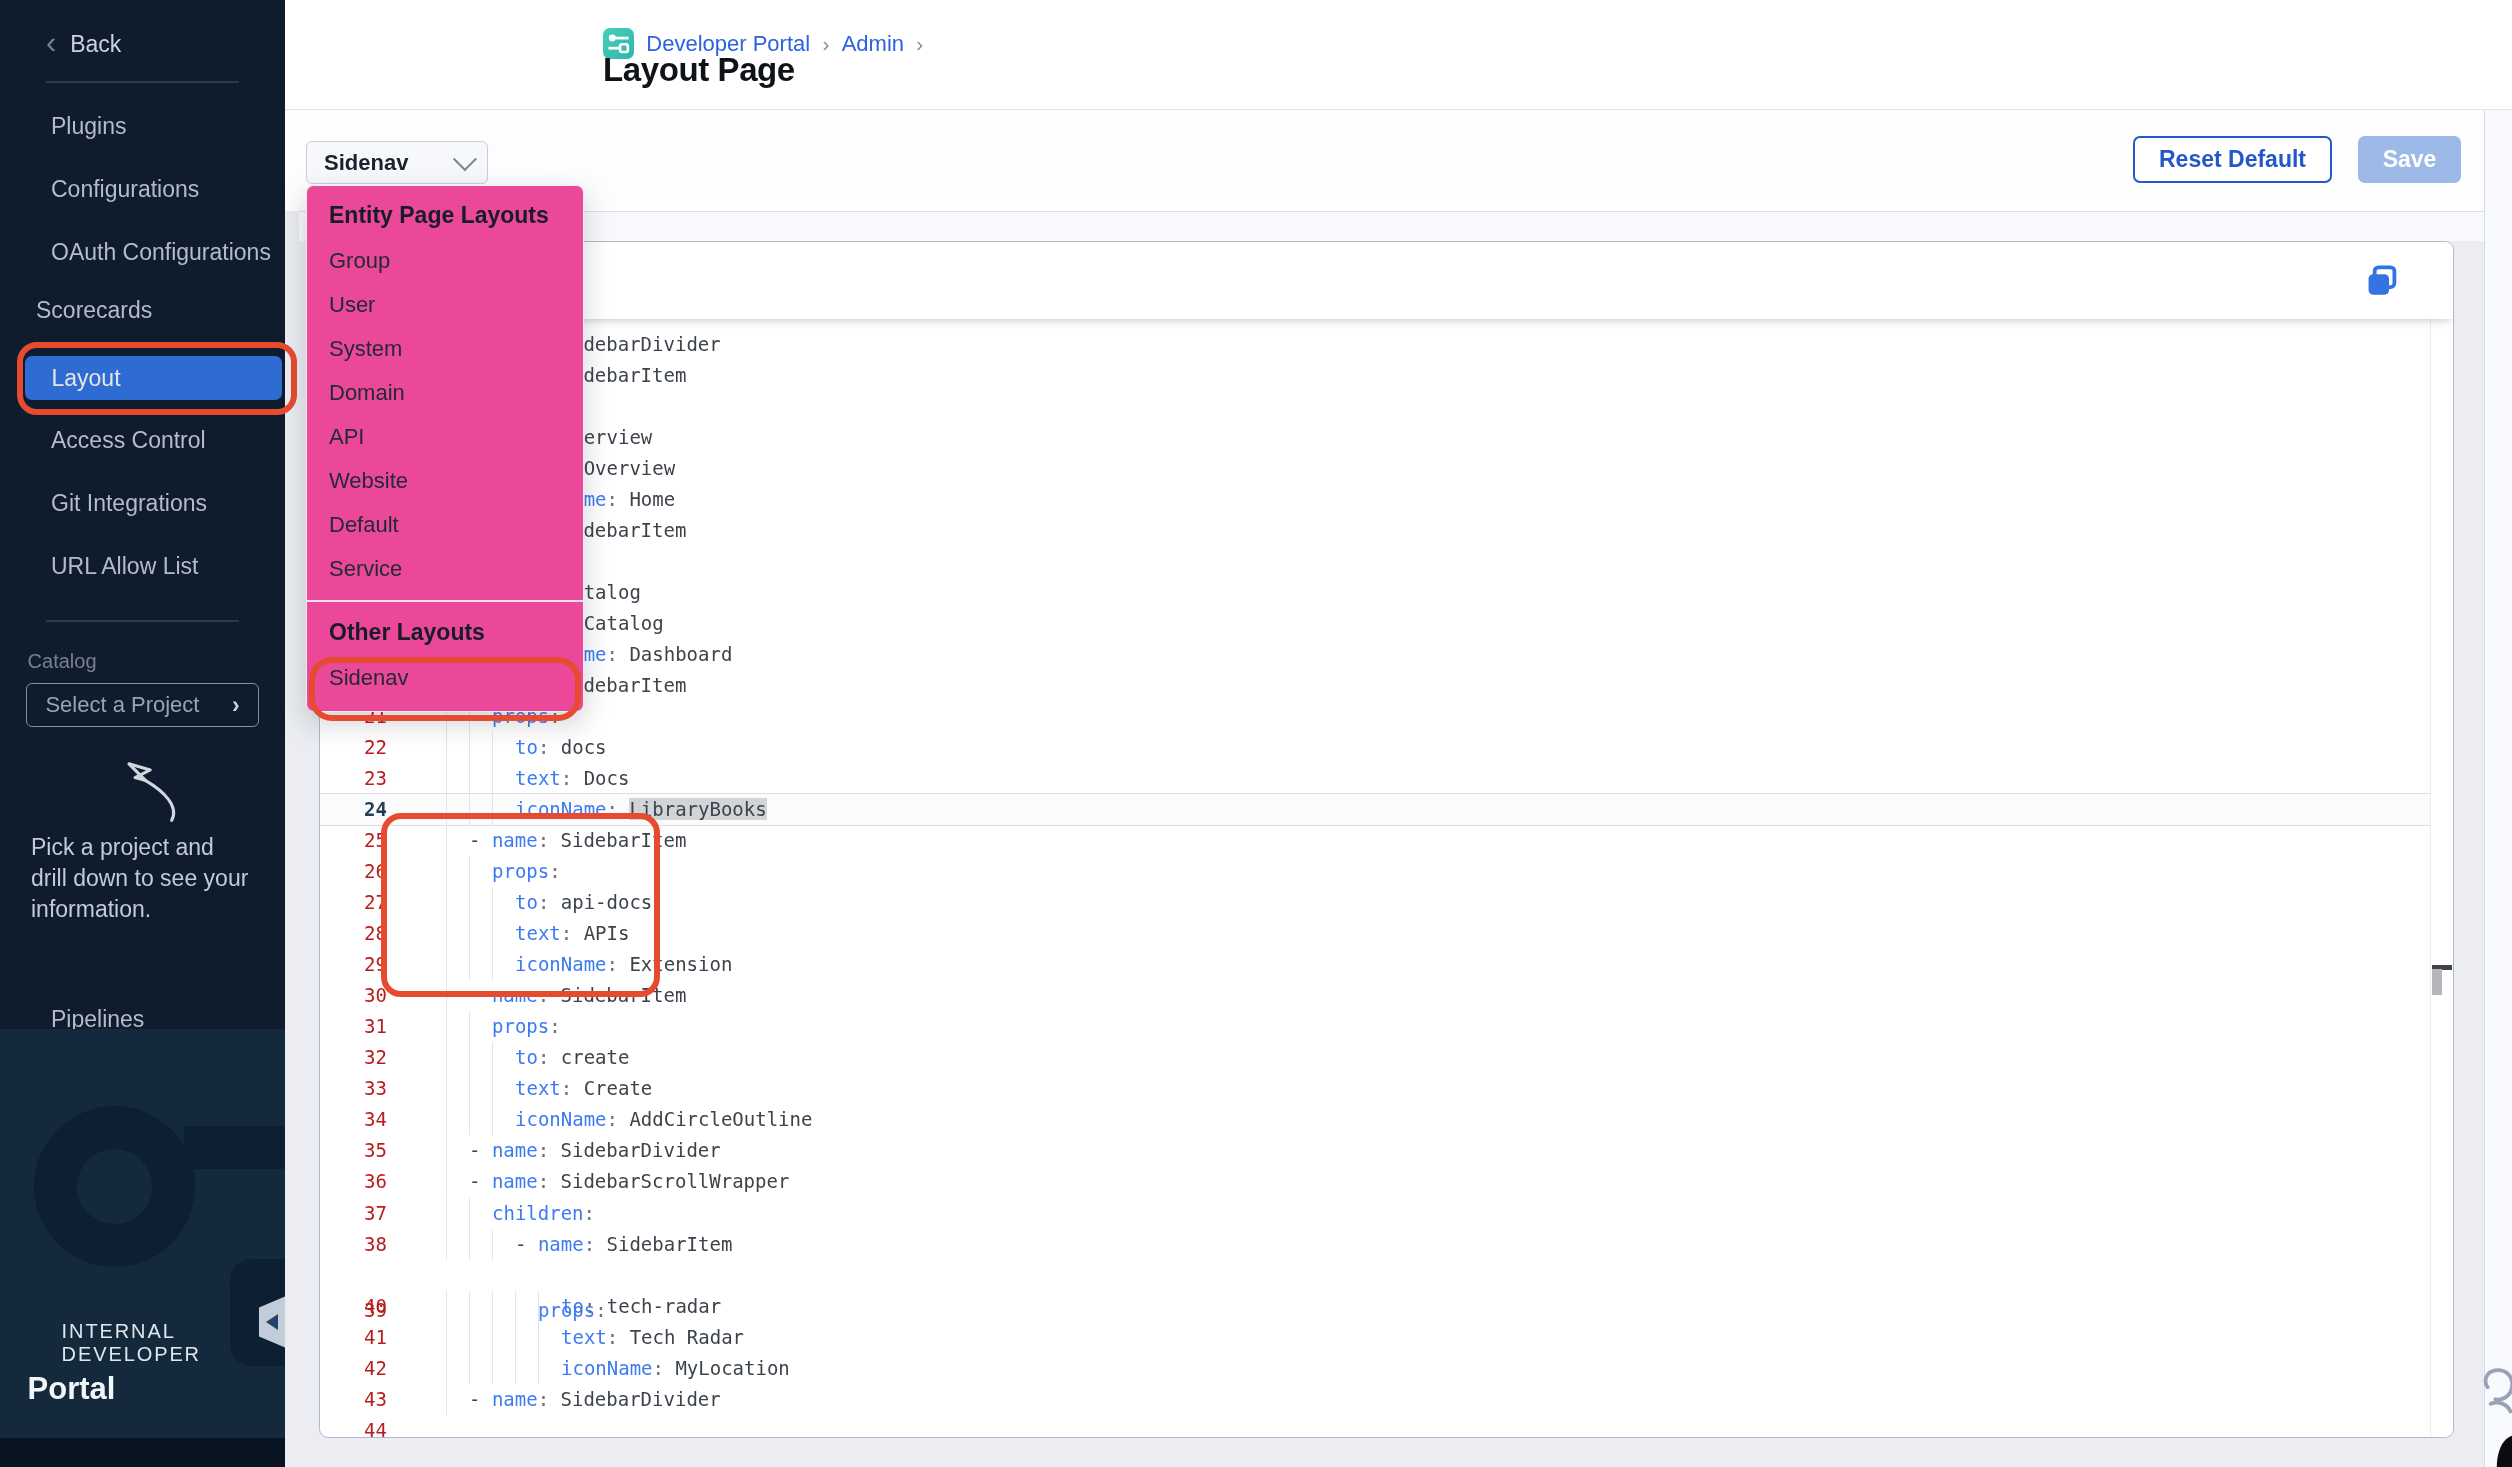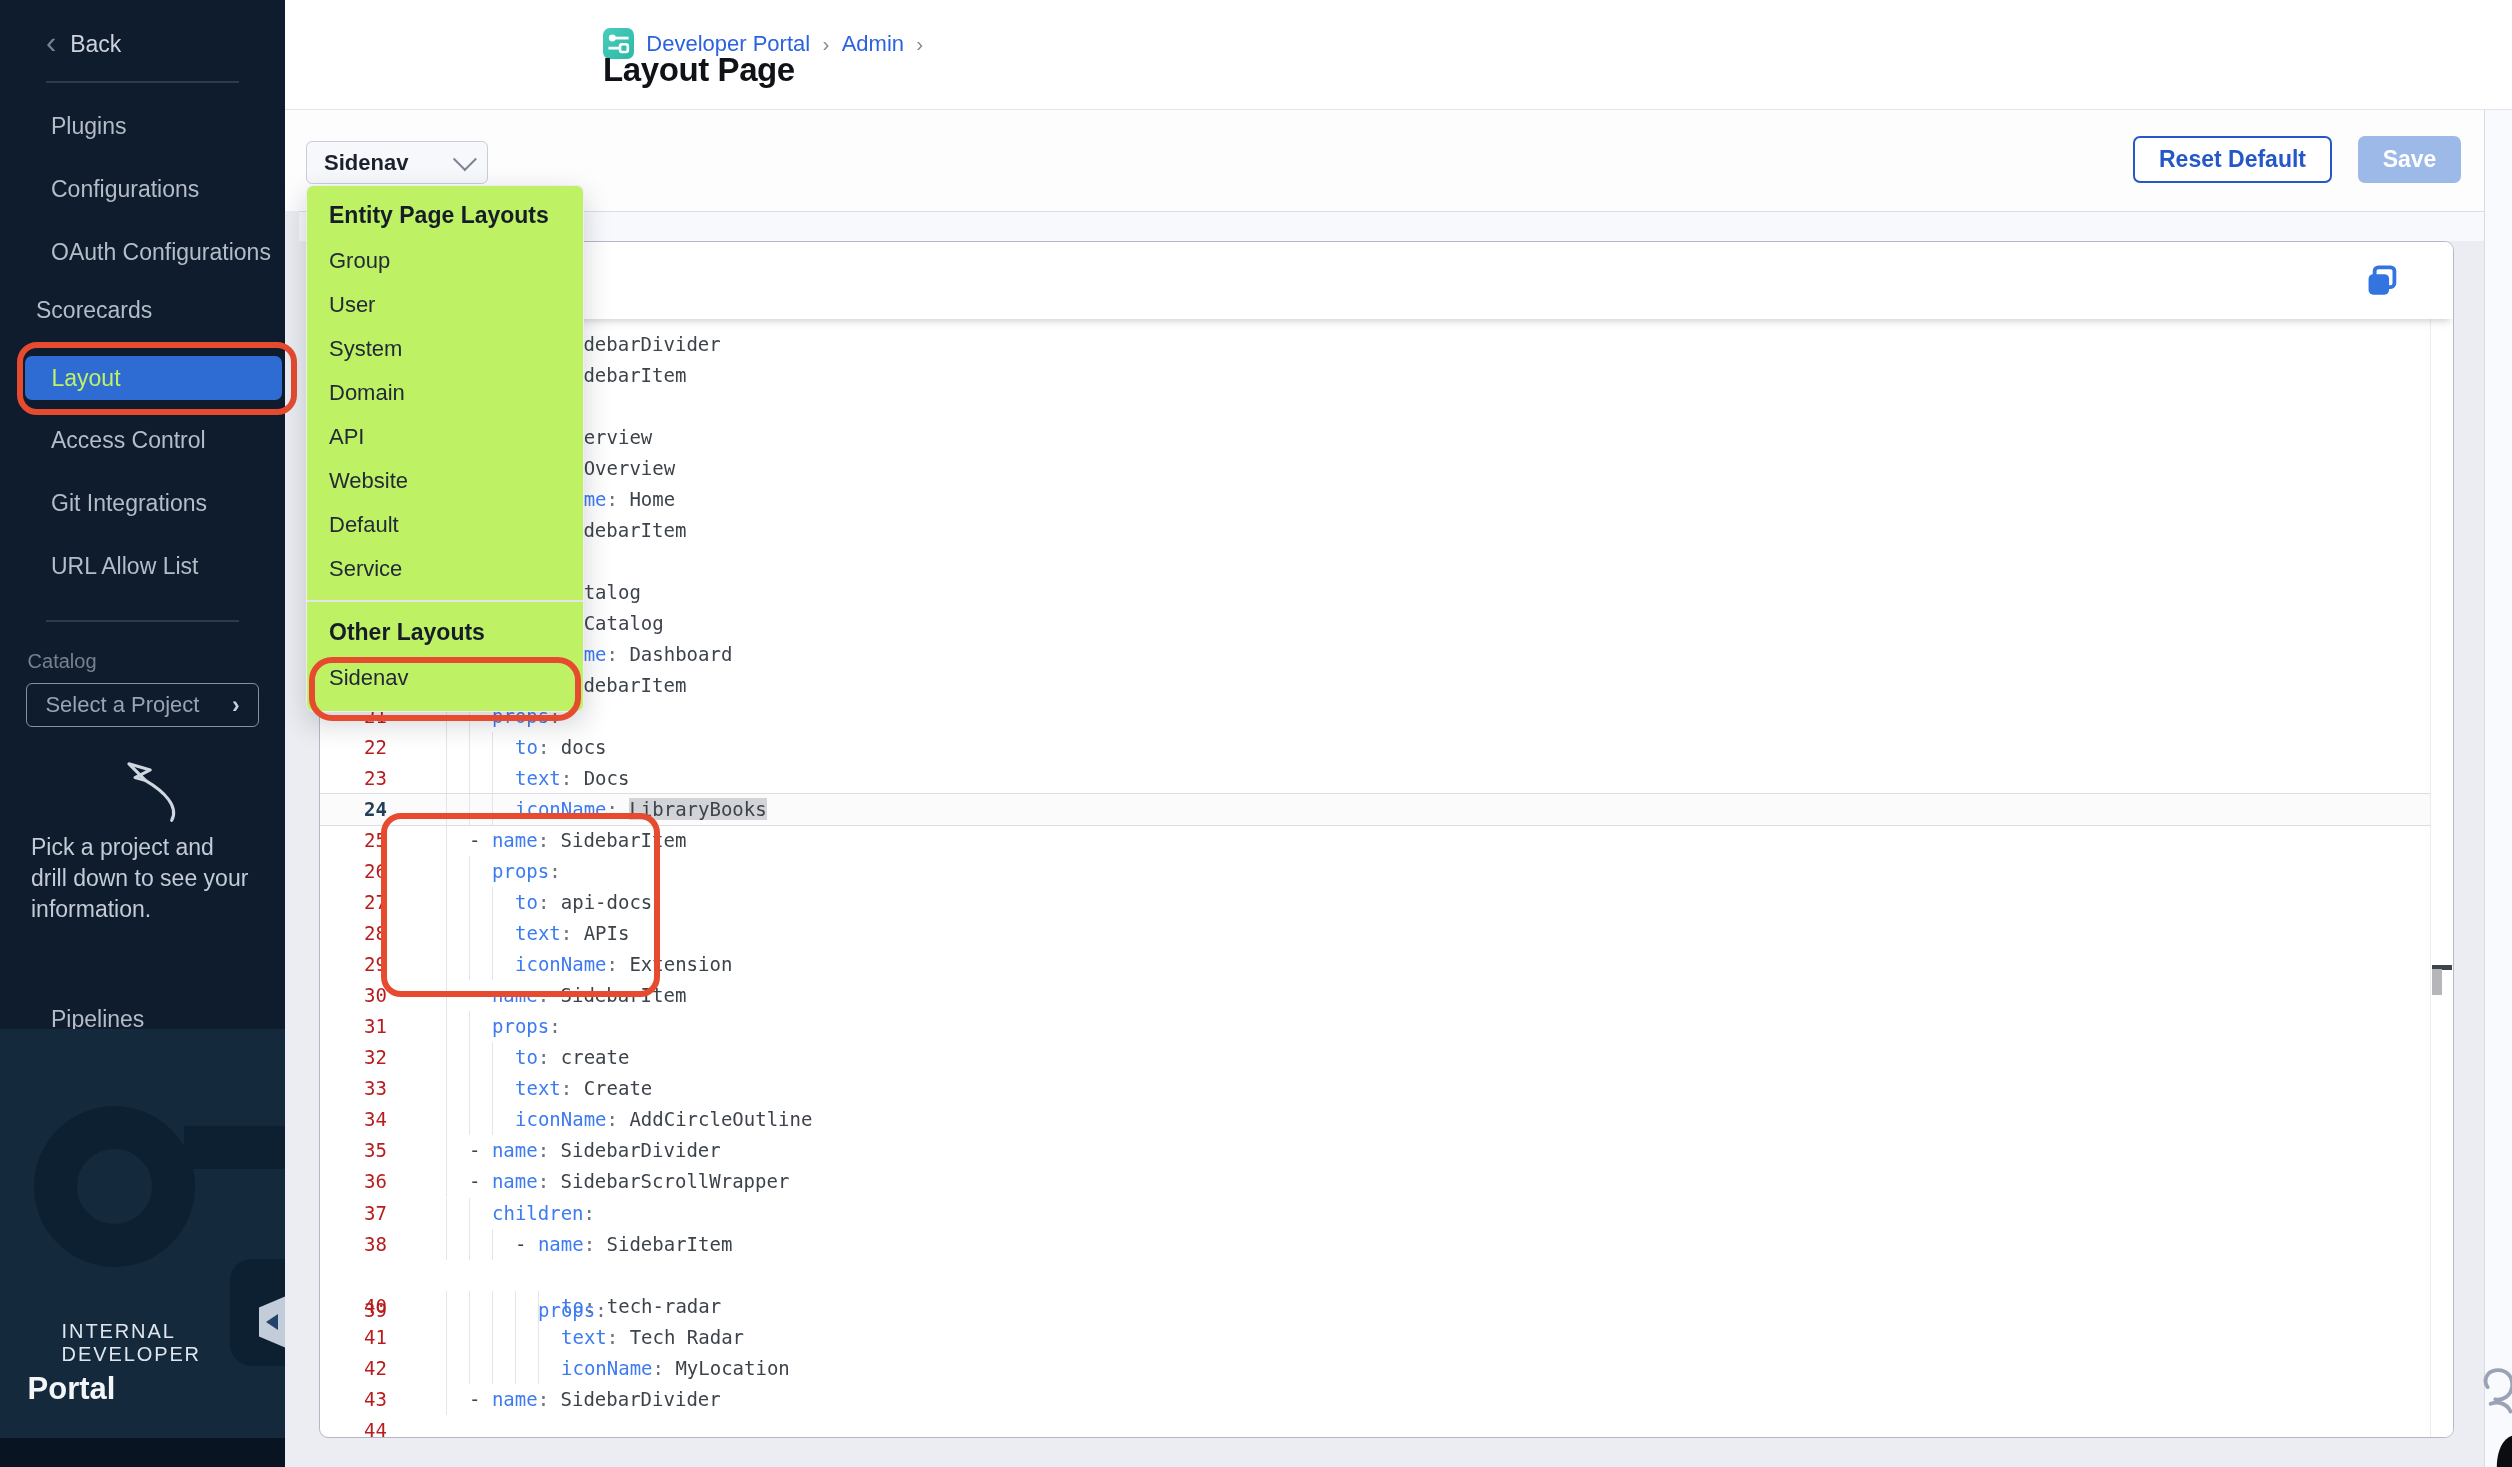--- a/index.html
+++ b/index.html
@@ -8,21 +8,21 @@
     font-family:"Liberation Sans",sans-serif;background:#ebedf2;
     -webkit-font-smoothing:antialiased;
   }
   
   .sidebar{position:absolute;left:0;top:0;width:285px;height:1468px;background:#0e1c2d;overflow:hidden;}
   .sb-back{position:absolute;left:46px;top:23px;height:43px;display:flex;align-items:center;gap:13.8px;color:#ccd3dc;font-size:23px;cursor:pointer;}
   .sb-back .chev{color:#76828f;font-size:31px;line-height:1;transform:translateY(-2.3px);}
   .sb-divider{position:absolute;left:46px;right:46px;top:81px;height:1.5px;background:#2c3a4d;}
   .sb-nav{position:absolute;left:0;top:95px;width:285px;}
   .nav-item{position:absolute;left:0;width:285px;height:63px;line-height:63px;padding-left:51px;box-sizing:border-box;color:#b4bcc8;font-size:23px;cursor:pointer;white-space:nowrap;}
-  .nav-item.active{left:24.5px;width:257px;height:44px;line-height:44px;padding-left:27px;border-radius:6.9px;background:#2e6bd3;color:#bef264;}
+  .nav-item.active{left:24.5px;width:257px;height:44px;line-height:44px;padding-left:27px;border-radius:6.9px;background:#2e6bd3;color:#e5e5e5;}
   .sb-divider2{position:absolute;left:46px;right:46px;top:620px;height:1.5px;background:#2c3a4d;}
   .sb-project-label{position:absolute;left:27.6px;top:650px;color:#77808f;font-size:20px;}
   .sb-project-select{position:absolute;left:26px;top:683px;width:233px;height:44px;box-sizing:border-box;border:1.5px solid #8791a0;border-radius:6.1px;display:flex;align-items:center;justify-content:space-between;padding:0 18.4px;color:#9aa3b2;font-size:22px;cursor:pointer;}
   .sb-project-select .chev{color:#c9d0da;font-weight:700;font-size:23px;}
   .sb-arrow{position:absolute;left:106px;top:747px;width:84px;height:84px;}
   .sb-hint{position:absolute;left:31px;top:832px;width:222px;color:#c3cbd6;font-size:23px;line-height:31px;}
   .sb-pipelines{position:absolute;left:51px;top:1000px;height:38px;line-height:38px;color:#b4bcc8;font-size:23px;cursor:pointer;}
   .sb-watermark{position:absolute;left:0;top:1029px;width:285px;height:410px;background:#15293d;}
   .wm-ring{position:absolute;left:34px;top:77px;width:161px;height:161px;border-radius:50%;border:43px solid #0d2032;box-sizing:border-box;}
   .wm-bar{position:absolute;left:184px;top:97px;width:101px;height:43px;background:#0d2032;}
@@ -61,21 +61,21 @@
   .crow .indent{display:inline-block;height:31px;vertical-align:top;background:repeating-linear-gradient(to right,#e4e5ea 0 1.5px,transparent 1.5px 23px);}
   .crow .k{color:#3c7bf0;}
   .crow .p{color:#6b7280;}
   .crow.active{background:#fbfbfc;border-top:1.5px solid #dcdee3;border-bottom:1.5px solid #dcdee3;height:31px;box-sizing:content-box;margin-top:-1.5px;}
   .crow.active .ln{color:#233f57;font-weight:700;}
   .crow .sel{background:#d2d4d8;}
   .scroll-track{position:absolute;right:0;top:77px;bottom:0;width:22px;border-left:0.8px solid #ececf0;background:#ffffff;}
   .scroll-mark{position:absolute;right:0.8px;top:646px;width:20.7px;height:4.6px;background:#3f434a;}
   .scroll-thumb{position:absolute;right:10.7px;top:650px;width:10.7px;height:26px;background:#b6b6ba;cursor:pointer;}
   
-  .menu{position:absolute;left:306px;top:185px;width:278px;height:527px;background:#bef264;border:0.8px solid #eceef2;border-radius:7.7px;box-shadow:0 10.7px 27.6px rgba(25,30,48,.20);z-index:5;box-sizing:border-box;padding-top:6.1px;}
+  .menu{position:absolute;left:306px;top:185px;width:278px;height:527px;background:#ec4899;border:0.8px solid #eceef2;border-radius:7.7px;box-shadow:0 10.7px 27.6px rgba(25,30,48,.20);z-index:5;box-sizing:border-box;padding-top:6.1px;}
   .menu .mh{height:47px;line-height:47px;padding-left:22px;font-size:23px;font-weight:700;color:#171d28;}
   .menu .mi{height:44px;line-height:44px;padding-left:22px;font-size:22px;color:#232a36;cursor:pointer;}
   .menu .mdiv{height:1.5px;background:#e3e5ea;margin:9.2px 0 7.7px 0;}
   
   .anno{position:absolute;border:6.9px solid #e74b2f;border-radius:20px;pointer-events:none;}
   .anno-1{left:17px;top:342px;width:268px;height:61px;z-index:3;}
   .anno-2{left:309px;top:657px;width:260px;height:52px;z-index:6;border-width:6.1px;border-radius:23px;}
   .anno-3{left:381px;top:813px;width:267px;height:172px;z-index:3;}
   
   .br-widget{position:absolute;right:0;bottom:0;width:35px;height:107px;z-index:2;}

